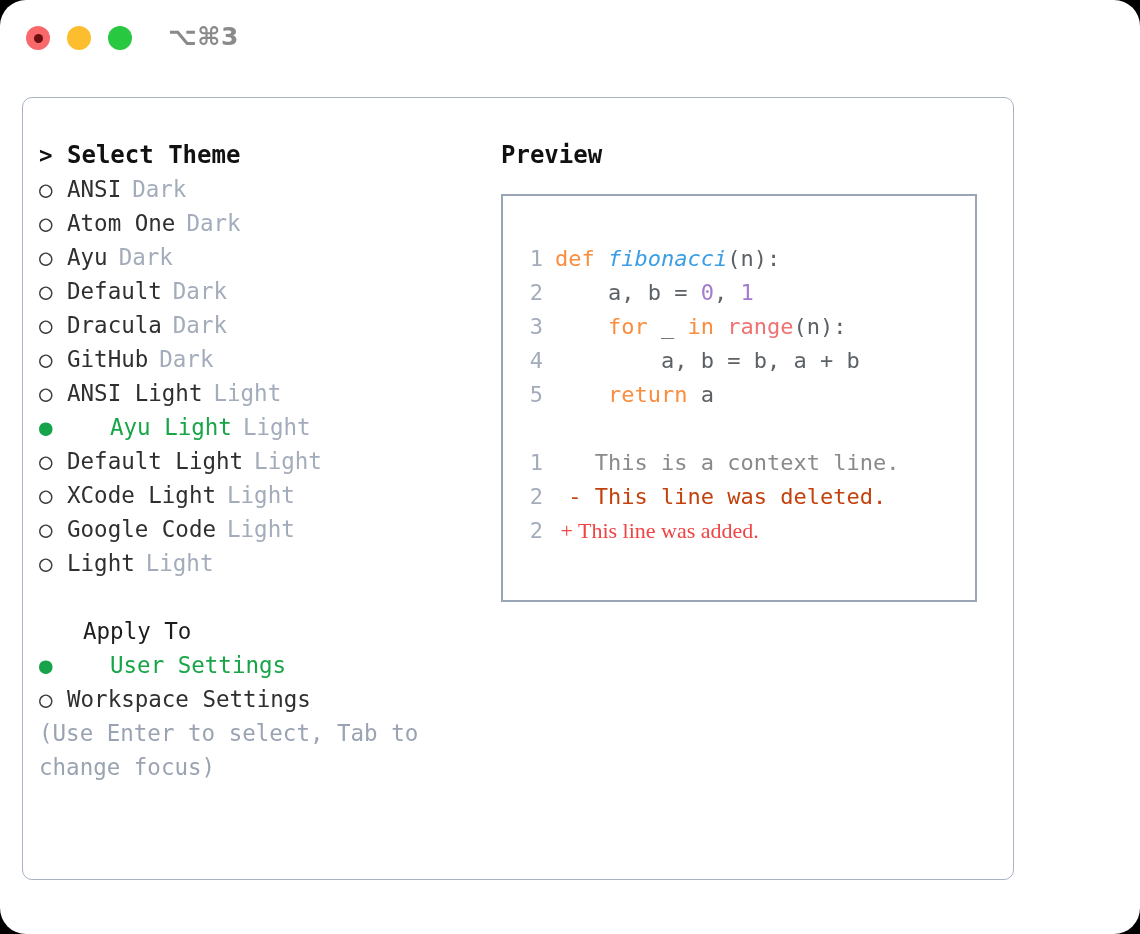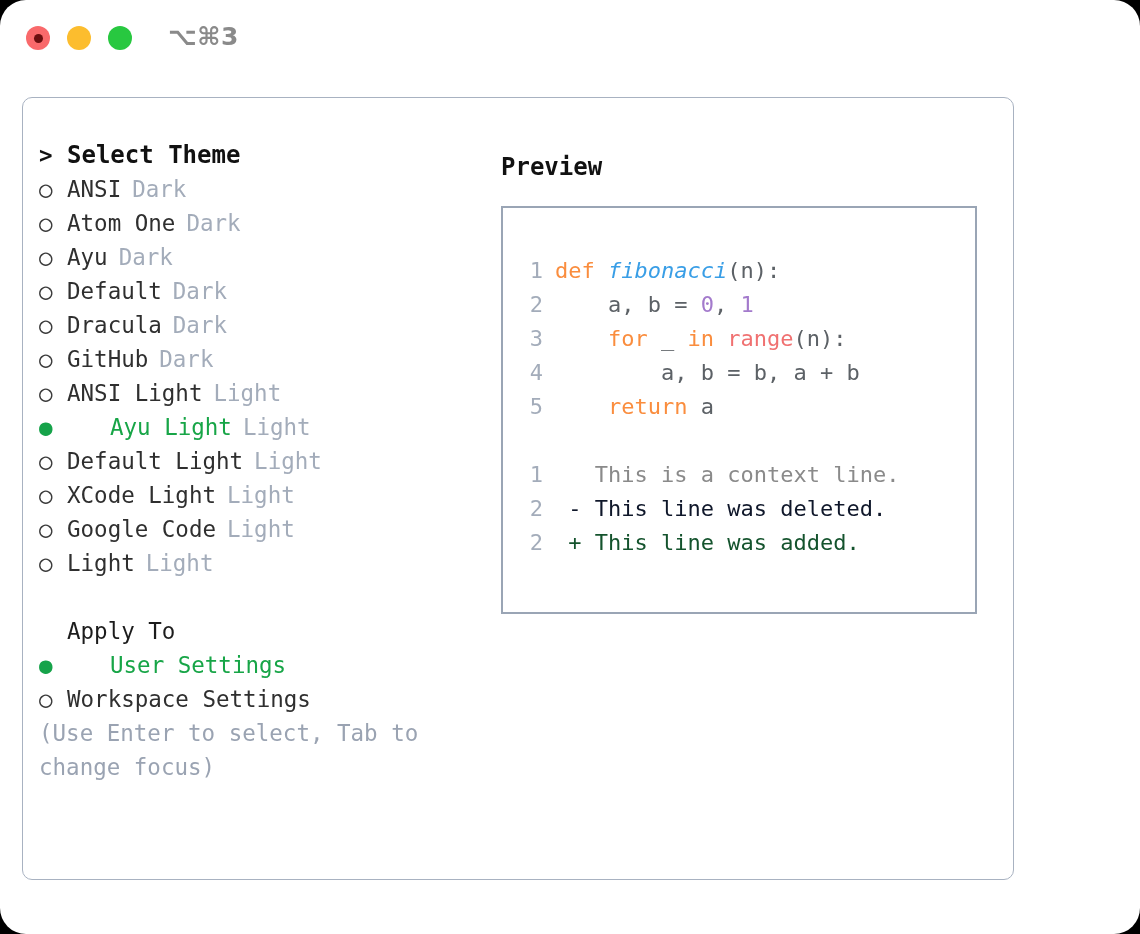--- a/index.html
+++ b/index.html
@@ -111,33 +111,34 @@
   .label {
     color: #2f2f2f;
   }
   .label.selected { color: #17a547; margin-left: 43px; }
   .tag {
     color: #a3acba;
     margin-left: 11px;
   }
   .section-head {
     color: #1c1c1c;
+    margin-left: 16px;
   }
   .spacer-row { height: 34px; }
   .hint {
     font-size: 22.5px;
     line-height: 34px;
     color: #9aa3b2;
     width: 410px;
   }
   
   .right-col {
     position: absolute;
     left: 478px;
-    top: 52px;
+    top: 40px;
     width: 500px;
   }
   .preview-title {
     font-size: 24px;
     font-weight: 700;
     color: #111111;
     line-height: 34px;
     margin-bottom: 22px;
   }
   .code-panel {
@@ -162,22 +163,22 @@
     text-align: right;
     margin-right: 12px;
   }
   .blank-line { height: 34px; }
   .tok-kw    { color: #fa8d3e; }
   .tok-fn    { color: #399ee6; font-style: italic; }
   .tok-num   { color: #a37acc; }
   .tok-bi    { color: #f07171; }
   .tok-plain { color: #5c6166; }
   .diff-ctx  { color: #8a8a8a; }
-  .diff-del  { color: #0f172a; text-align: center; }
-  .diff-add  { color: #14532d; }
+  .diff-del  { color: #c2410c; text-align: center; }
+  .diff-add  { color: #ef4444; font-family: Liberation Serif, serif; }
 </style>
 </head>
 <body>
 
 <div class="window">
 
   <div class="titlebar">
     <div class="dots">
       <span class="dot dot-red"></span>
       <span class="dot dot-yellow"></span>

